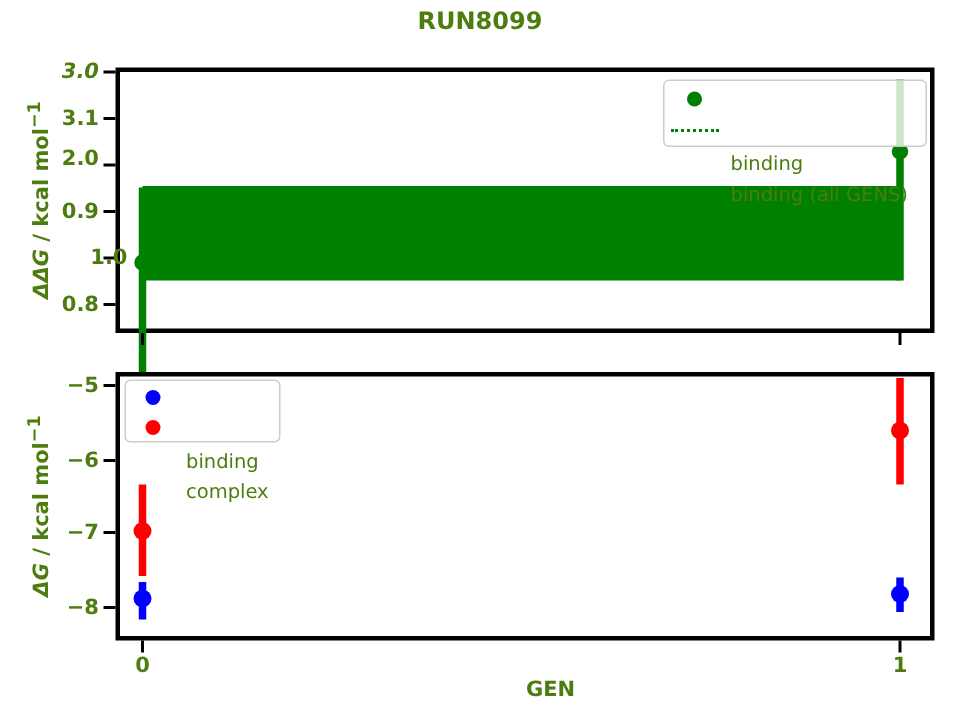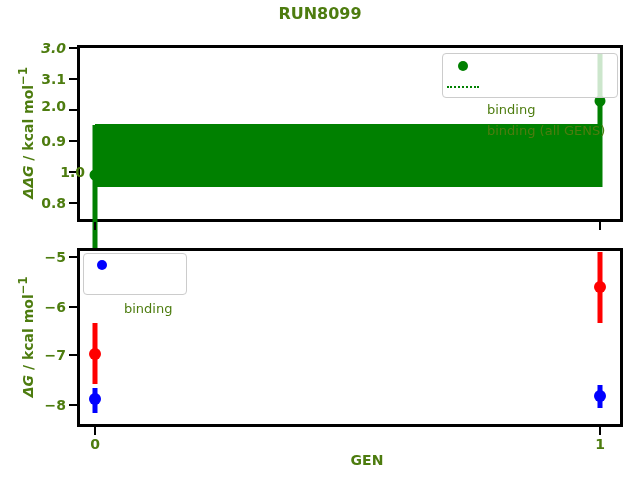--- a/index.html
+++ b/index.html
@@ -106,20 +106,24 @@
       <div class="dot red" style="left:520px;top:36px;"></div>
 
       <div class="ebar blue" style="left:520px;top:134px;height:23px;"></div>
       <div class="dot blue" style="left:520px;top:145px;"></div>
 
       <div class="legend" style="left:3px;top:2px;width:104px;height:42px;">
         <div class="legend-row" style="top:0px;">
           <span class="legend-dot" style="left:13px;background:#0000ff;"></span>
           <span class="legend-label" style="left:40px;">binding</span>
         </div>
+        <div class="legend-row" style="top:20px;">
+          <span class="legend-dot" style="left:13px;background:#ff0000;"></span>
+          <span class="legend-label" style="left:40px;">complex</span>
+        </div>
       </div>
     </div>
   </div>
 
   <div class="ytick" style="left:69px;top:256px;"></div>
   <div class="ytick" style="left:69px;top:306px;"></div>
   <div class="ytick" style="left:69px;top:354px;"></div>
   <div class="ytick" style="left:69px;top:404px;"></div>
   <div class="yticklabel" style="left:24px;top:257px;">−5</div>
   <div class="yticklabel" style="left:24px;top:307px;">−6</div>

